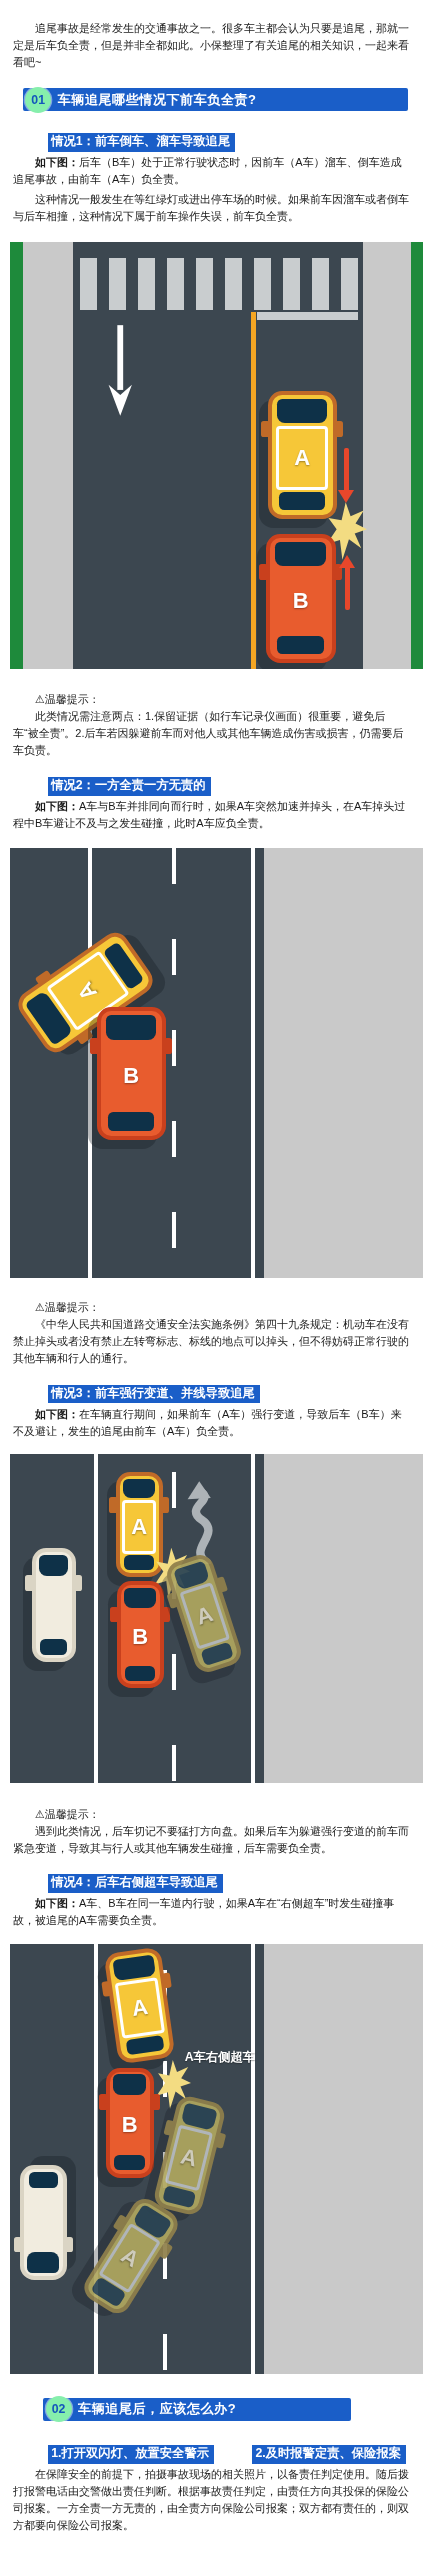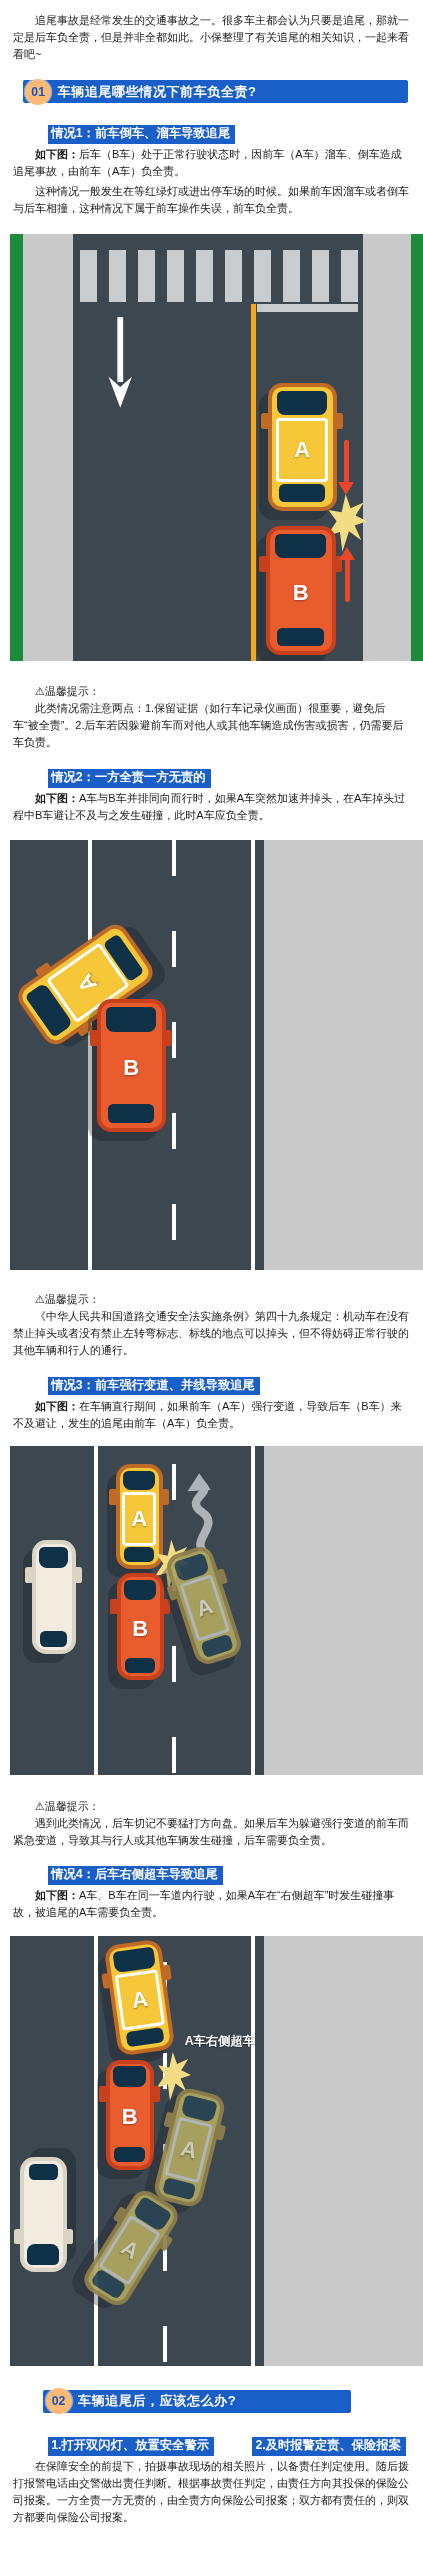--- a/index.html
+++ b/index.html
@@ -10,21 +10,21 @@
   .txt { padding:0 13px; font-size:11px; line-height:17px; }
   .para { margin:2.6px 0 0; text-indent:2em; }
   .para b { font-weight:700; }
   .tip-label { margin:22px 0 0; text-indent:2em; }
   .tip-text { margin:0; text-indent:2em; }
 
   
   .banner { display:flex; align-items:center; height:23px; background:#1A5EC8;
             border-radius:1.9px; box-sizing:border-box; }
   .banner .num { flex:0 0 26px; width:26px; height:26px; margin:-1.3px 6.5px -1.3px 2.6px;
-                 background:#fdba74; color:#1456BC; border-radius:50%;
+                 background:#86efac; color:#1456BC; border-radius:50%;
                  display:flex; align-items:center; justify-content:center;
                  font-size:12.3px; font-weight:700;
                  box-shadow:0 0 0 1.3px rgba(255,255,255,.45); }
   .banner .bt { color:#fff; font-size:13px; font-weight:700; letter-spacing:0.6px; }
   .banner1 { margin:17px 0 0 22.6px; width:385px; }
   .banner2 { margin:24px 0 0 43px; width:308px; }
 
   
   .case-h { display:inline-block; margin:0 0 0 35px; padding:1.3px 5.2px 1.9px 3.2px;
             background:#1A5EC8; color:#fff; font-size:12.3px; font-weight:700; line-height:15.5px; }
@@ -76,21 +76,21 @@
   .svgabs { position:absolute; }
   .overtake { position:absolute; color:#fff; font-size:12.3px; font-weight:700; white-space:nowrap;
               text-shadow:0 0.6px 1.3px rgba(0,0,0,.4); }
 </style>
 </head>
 <body>
 
 <div class="page">
 
   <div class="txt">
-      <p class="para" style="margin-top:12px">追尾事故是经常发生的交通事故之一。很多车主都会认为只要是追尾，那就一定是后车负全责，但是并非全都如此。小保整理了有关追尾的相关知识，一起来看看吧~</p>
+      <p class="para" style="margin-top:20px">追尾事故是经常发生的交通事故之一。很多车主都会认为只要是追尾，那就一定是后车负全责，但是并非全都如此。小保整理了有关追尾的相关知识，一起来看看吧~</p>
     </div>
 
   <div class="banner banner1">
     <span class="num">01</span>
     <span class="bt">车辆追尾哪些情况下前车负全责?</span>
   </div>
 
   <div class="txt">
     <span class="case-h mt34">情况1：前车倒车、溜车导致追尾</span>
     <p class="para"><b>如下图：</b><span>后车（B车）处于正常行驶状态时，因前车（A车）溜车、倒车造成追尾事故，由前车（A车）负全责。</span></p>
@@ -239,21 +239,21 @@
     <div class="vline" style="left:84px"></div>
     <div class="vdash" style="left:153px;background-position:0 26px"></div>
     <div class="vline" style="left:241px"></div>
     <div class="car c-yellow" style="left:101px;top:6.5px;width:57px;height:111px;transform:rotate(-8deg)">
       <i class="mir l"></i>
         <i class="mir r"></i>
       <div class="ws"></div>
       <div class="plate">A</div>
       <div class="rw"></div>
     </div>
-    <div class="overtake" style="left:175px;top:97px">A车右侧超车</div>
+    <div class="overtake" style="left:175px;top:105px">A车右侧超车</div>
     <svg class="svgabs" style="left:146px;top:114px" width="35" height="53" viewBox="0 0 100 140">
       <path d="M48 0 L60 34 L92 20 L72 52 L100 66 L70 76 L86 112 L56 90 L40 140 L34 92 L2 102 L26 66 L6 38 L38 44 Z" fill="#F3DC82"></path>
     </svg>
     <div class="car c-orange" style="left:96px;top:124px;width:48px;height:110px">
       <i class="mir l"></i>
         <i class="mir r"></i>
       <div class="ws"></div>
       <div class="plate">B</div>
       <div class="rw"></div>
     </div>

